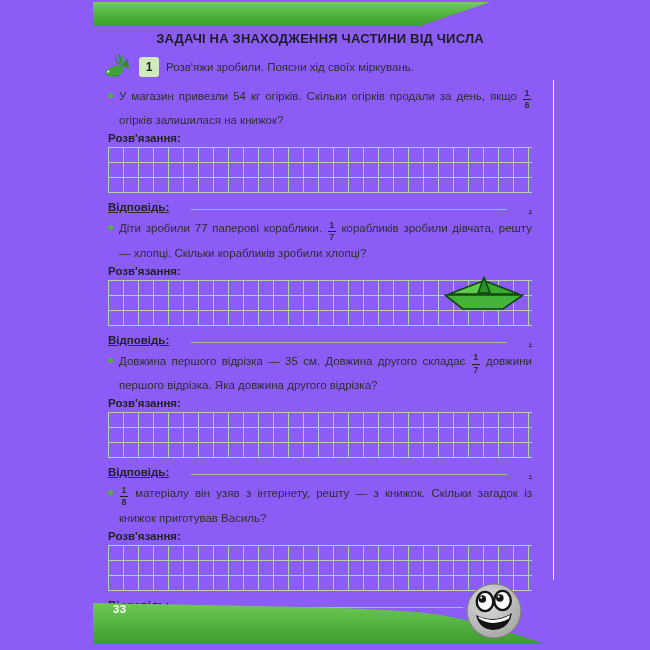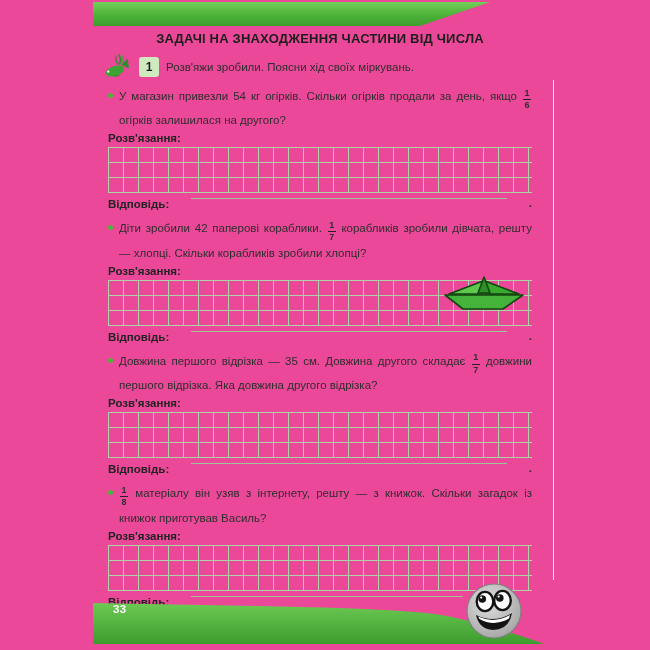--- a/index.html
+++ b/index.html
@@ -15,21 +15,21 @@
   }
   *{box-sizing:border-box; margin:0; padding:0;}
   html,body{width:650px; height:650px;}
   body{
     font-family:"Liberation Sans", sans-serif;
     background:#ffffff;
     position:relative;
     overflow:hidden;
     color:var(--text-color);
   }
-  .page{position:absolute; inset:0; background:#ec4899;}
+  .page{position:absolute; inset:0; background:#8b5cf6;}
 
   
   .top-banner{
     position:absolute; left:93px; top:2px; width:397px; height:24px;
     background:linear-gradient(180deg,var(--banner-green-light) 0%,var(--banner-green) 55%,var(--banner-green-dark) 100%);
     clip-path:polygon(0 0,100% 0,calc(100% - 70px) 100%,0 100%);
   }
 
   
   .page-edge{
@@ -76,21 +76,21 @@
 
   .grid-area{
     position:relative; height:46px; width:424px;
     background-image:
       repeating-linear-gradient(to right, var(--grid-line) 0 1px, transparent 1px 15px),
       repeating-linear-gradient(to bottom, var(--grid-line) 0 1px, transparent 1px 15px);
   }
   .boat-wrap{position:absolute; right:6px; top:-4px; width:84px; height:34px;}
 
   .answer-row{
-    display:flex; align-items:flex-start; margin-top:5px; height:15px; gap:22px;
+    display:flex; align-items:flex-end; margin-top:5px; height:15px; gap:22px;text-decoration:underline;
   }
   .answer-line{
     flex:1 1 auto; height:1px; background:var(--answer-line); margin-bottom:3px;
   }
   .answer-row.short .answer-line{flex:0 0 272px;}
   .answer-period{font-size:11.5px; font-weight:bold; line-height:10px;}
 
   
   .bottom-banner{position:absolute; left:0; top:594px; width:650px; height:52px;}
   .page-number{
@@ -124,34 +124,34 @@
         </g>
       </svg>
       <div class="exercise-badge">1</div>
       <div class="exercise-instruction">Розв'яжи зробили. Поясни хід своїх міркувань.</div>
     </div>
 
     <div id="problems">
     <div class="problem-block">
       <p class="problem-text">
         <span class="bullet"></span>
-      <span>У магазин привезли 54 кг огірків. Скільки огірків продали за день, якщо </span><span class="frac"><span class="num">1</span><span class="bar"></span><span class="den">6</span></span><span> огірків залишилася на другого?</span></p>
+      <span>У магазин привезли 54 кг огірків. Скільки огірків продали за день, якщо </span><span class="frac"><span class="num">1</span><span class="bar"></span><span class="den">6</span></span><span> огірків залишилася на книжок?</span></p>
       <div class="solution-label">Розв'язання:</div>
       <div class="grid-area"></div>
       <div class="answer-row">
         <span class="answer-label">Відповідь:</span>
         <span class="answer-line"></span>
         <span class="answer-period">.</span>
       </div>
     </div>
 
     <div class="problem-block">
       <p class="problem-text">
         <span class="bullet"></span>
-      <span>Діти зробили 42 паперові кораблики. </span><span class="frac"><span class="num">1</span><span class="bar"></span><span class="den">7</span></span><span> корабликів зробили дівчата, решту — хлопці. Скільки корабликів зробили хлопці?</span></p>
+      <span>Діти зробили 77 паперові кораблики. </span><span class="frac"><span class="num">1</span><span class="bar"></span><span class="den">7</span></span><span> корабликів зробили дівчата, решту — хлопці. Скільки корабликів зробили хлопці?</span></p>
       <div class="solution-label">Розв'язання:</div>
       <div class="grid-area">
     <svg class="boat-wrap" viewBox="0 0 84 34">
       <g stroke="#11470f" stroke-width="1.6" stroke-linejoin="round">
         <polygon points="7,18 41,5 41,18" fill="#5ec94d"></polygon>
         <polygon points="77,18 43,5 43,18" fill="#39a930"></polygon>
         <polygon points="42,1 48,17 36,17" fill="#2e8f27"></polygon>
         <polygon points="3,19 81,19 61,33 21,33" fill="#45b33a"></polygon>
       </g>
     </svg>

